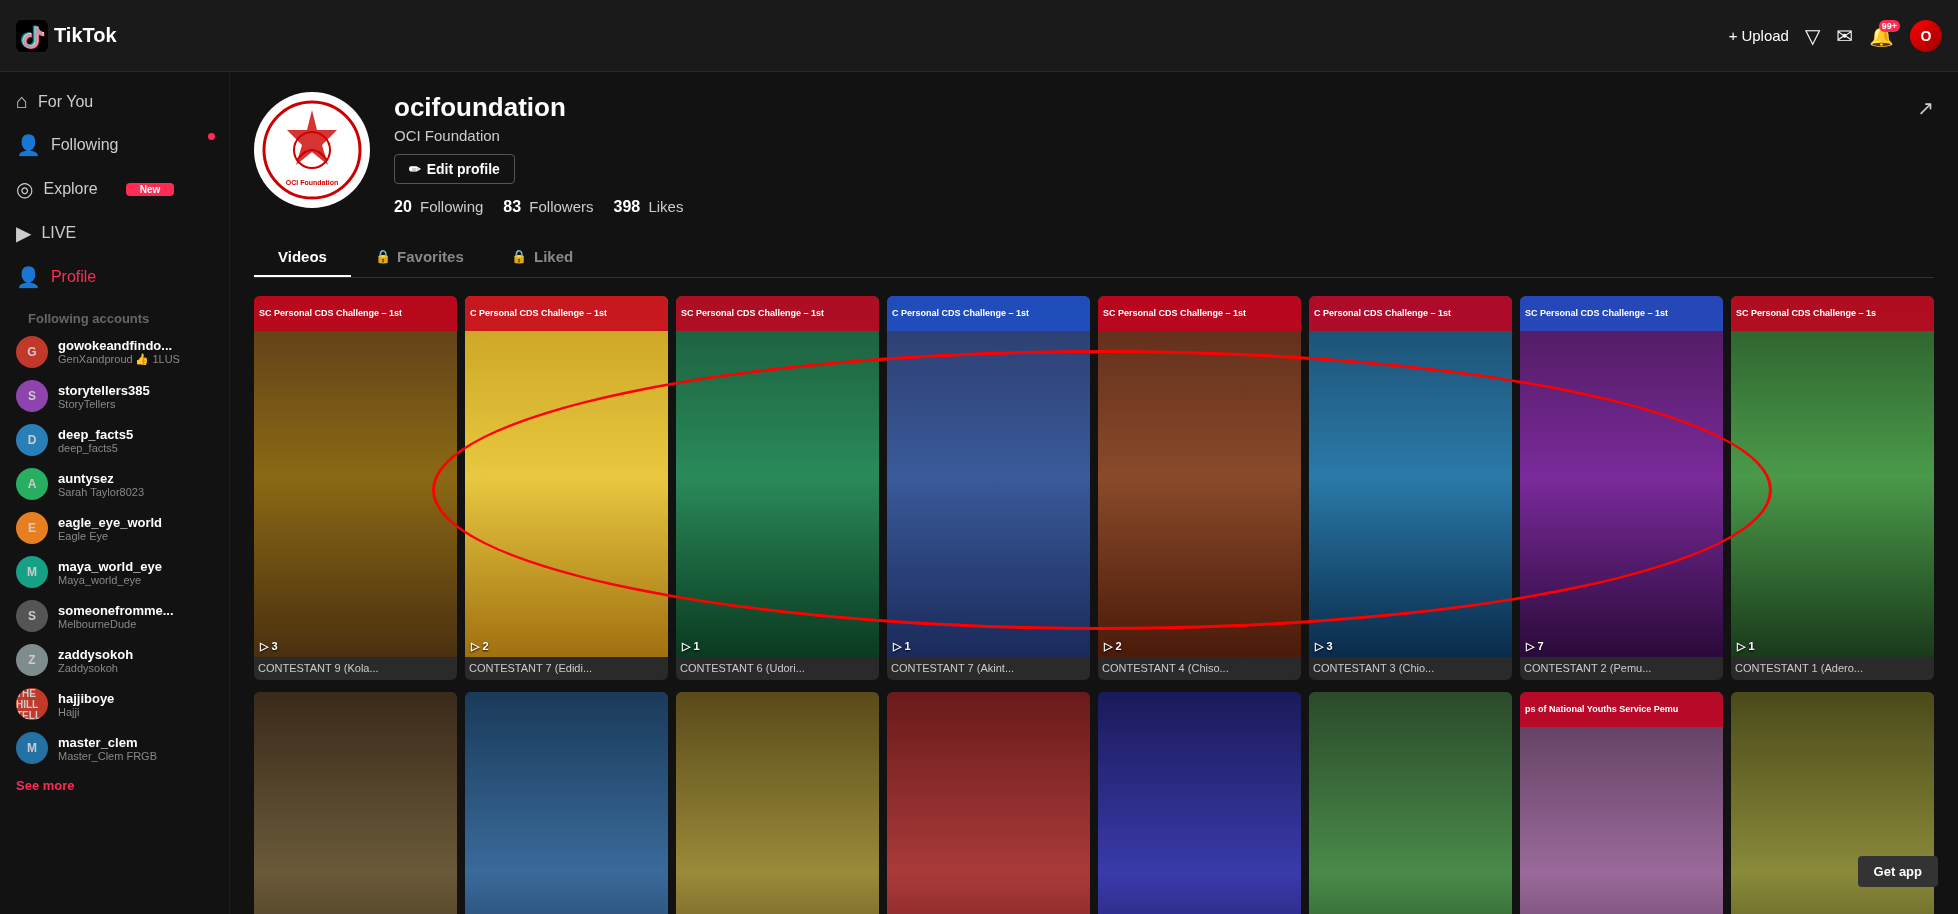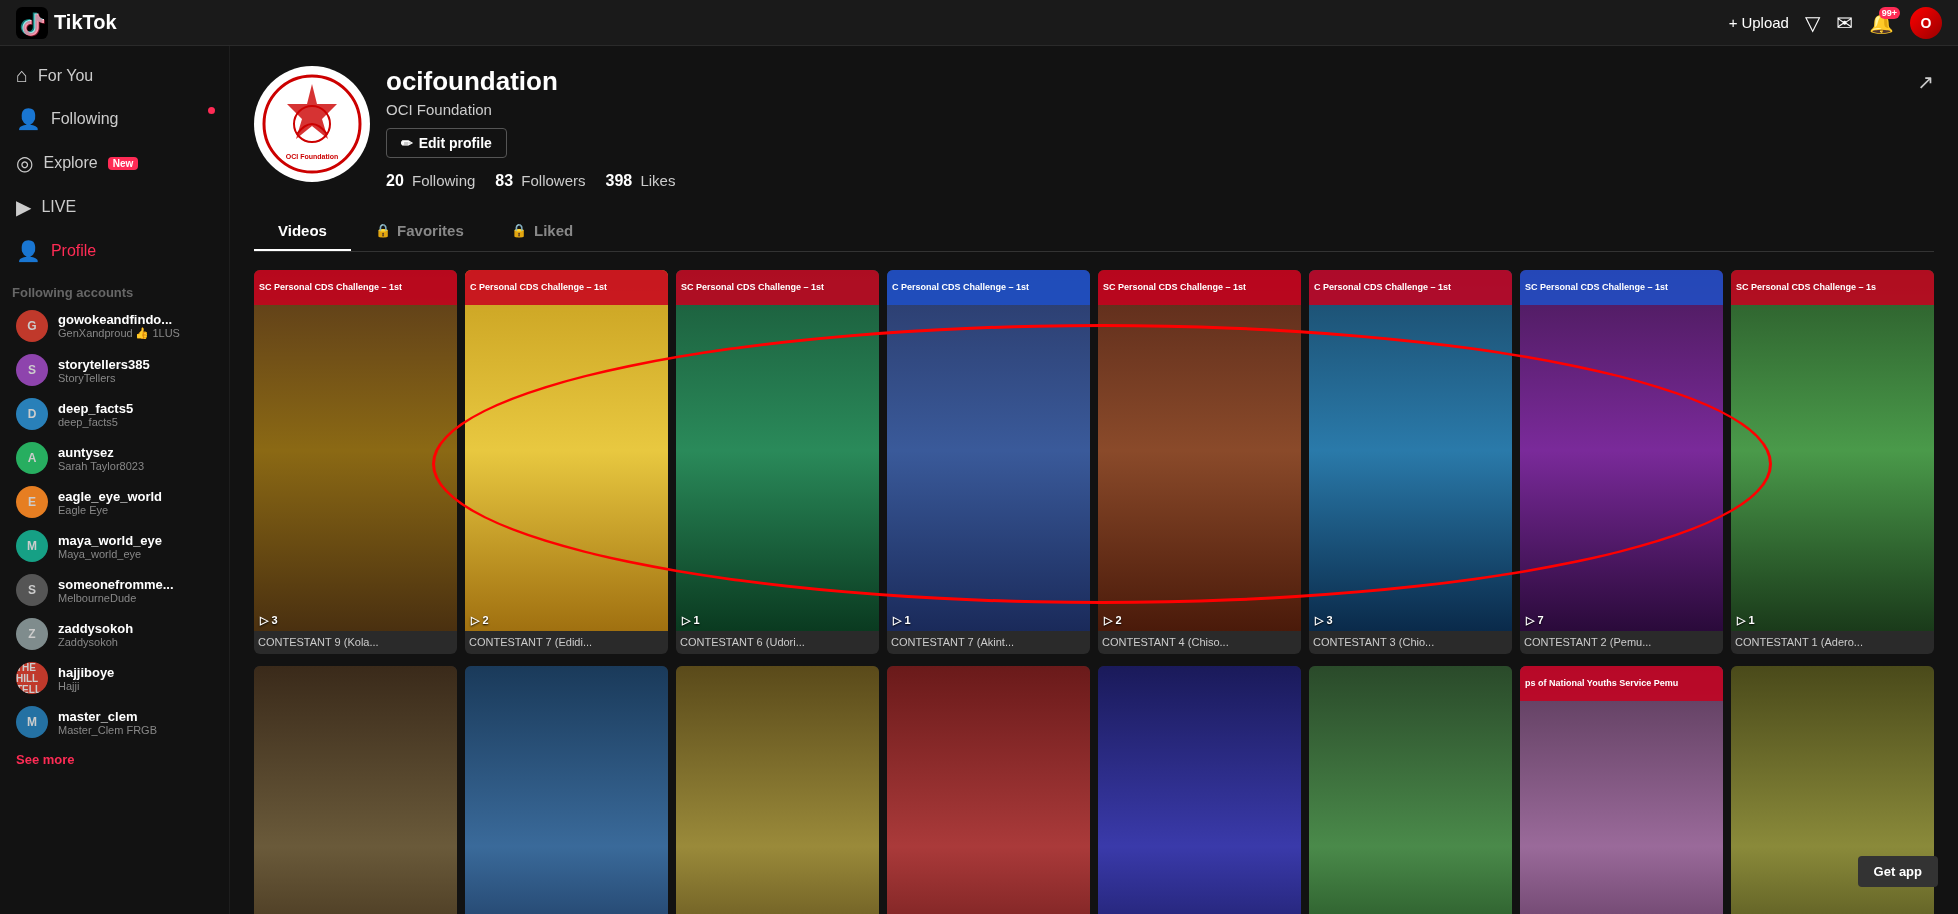--- a/index.html
+++ b/index.html
@@ -9,21 +9,21 @@
       font-family: -apple-system, BlinkMacSystemFont, 'Segoe UI', sans-serif;
       display: flex;
       flex-direction: column;
       height: 100vh;
       overflow: hidden;
     }
 
     
     .topbar {
       background: #1a1a1a;
-      height: 46px;
+      height: 72px;
       display: flex;
       align-items: center;
       padding: 0 16px;
       gap: 12px;
       border-bottom: 1px solid #2a2a2a;
       flex-shrink: 0;
       position: relative;
     }
     .logo-area {
       display: flex;
@@ -140,37 +140,37 @@
       color: #ccc;
       position: relative;
     }
     .sidebar-nav-item .nav-icon { font-size: 20px; }
     .new-badge {
       background: #ff2b55;
       color: #fff;
       font-size: 10px;
       font-weight: 700;
       border-radius: 4px;
-      padding: 1px 5px;
-      margin-left: 0;
+      padding: 1px 14px;
+      margin-left: 18px;
     }
     .dot-badge {
       width: 7px;
       height: 7px;
       background: #ff2b55;
       border-radius: 50%;
       position: absolute;
       top: 10px;
       right: 14px;
     }
     .profile-item { color: #fe2c55; }
     .sidebar-section-title {
       font-size: 13px;
       color: #666;
-      padding: 12px 12px 4px;
+      padding: 12px 28px 4px;
       font-weight: 600;
     }
     .following-account {
       display: flex;
       align-items: center;
       gap: 10px;
       padding: 6px 16px;
       cursor: pointer;
       border-radius: 4px;
     }
@@ -206,21 +206,21 @@
       flex: 1;
       overflow-y: auto;
       padding: 20px 24px;
       background: #121212;
     }
 
     
     .profile-header {
       display: flex;
       align-items: flex-start;
-      gap: 16px;
+      gap: 24px;
       margin-bottom: 20px;
     }
     .profile-pic {
       width: 116px;
       height: 116px;
       border-radius: 50%;
       background: #fff;
       flex-shrink: 0;
       display: flex;
       align-items: center;

